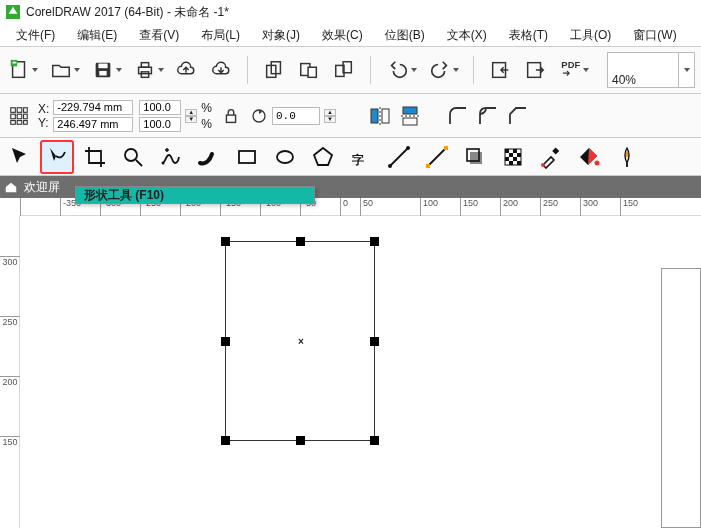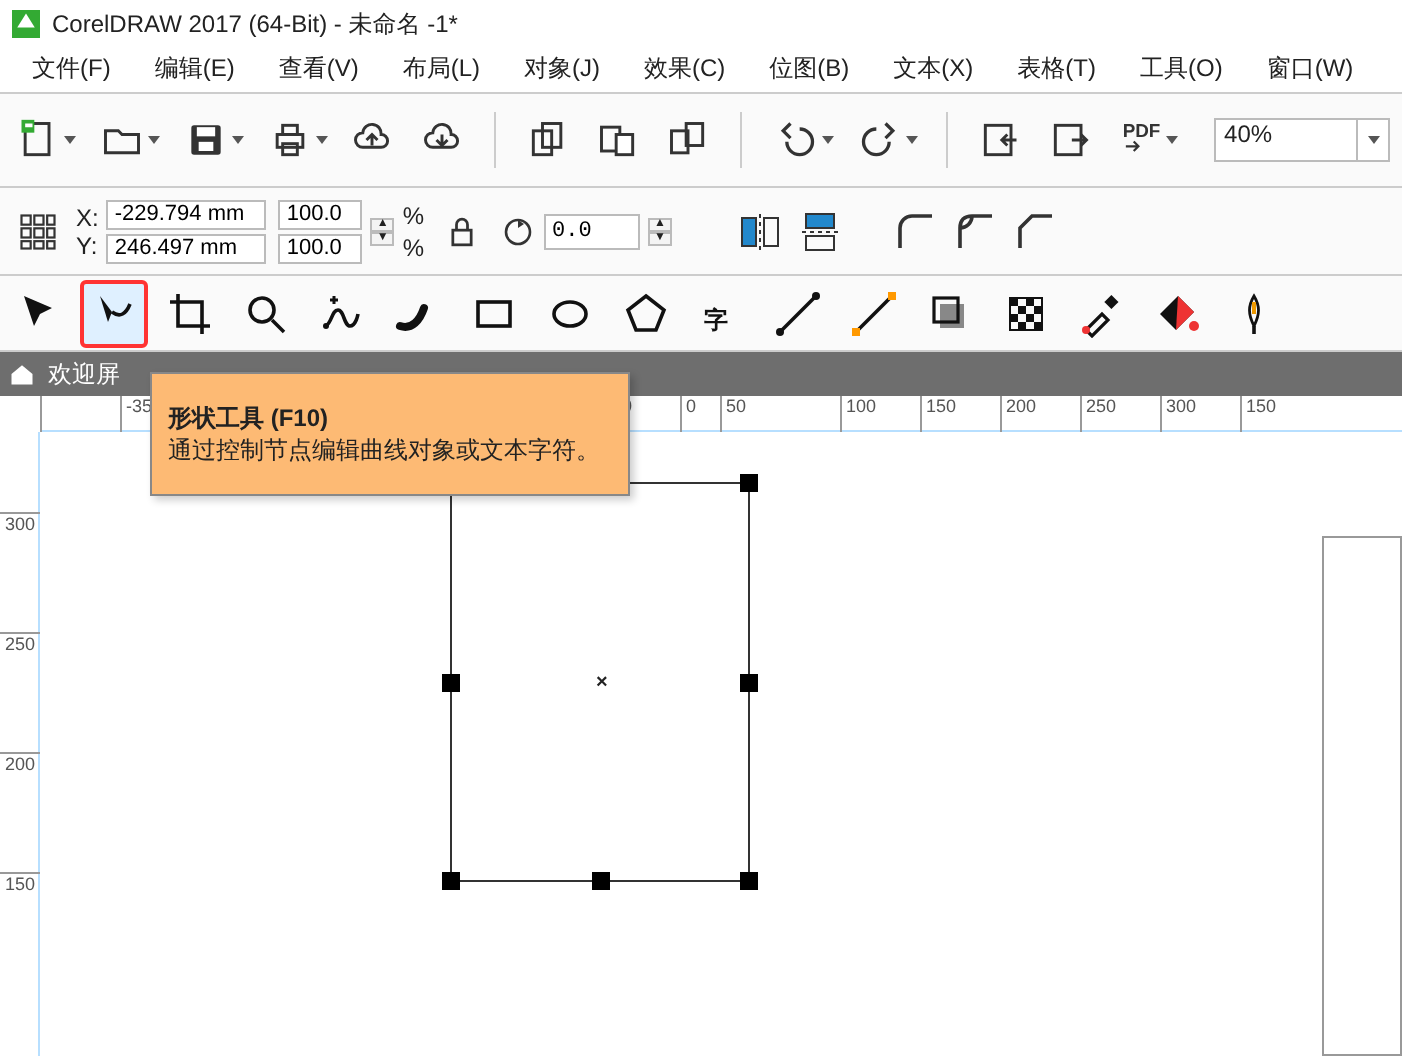--- a/index.html
+++ b/index.html
@@ -1,26 +1,26 @@
 <!DOCTYPE html>
 <html><head>
 <meta charset="utf-8">
 <style>
   *{box-sizing:border-box;margin:0;padding:0;font-family:"Microsoft YaHei",Arial,sans-serif;font-size:12px}
   body{background:#fff;color:#222;width:701px;height:528px;overflow:hidden;position:relative}
   .titlebar{height:24px;display:flex;align-items:center;padding:0 6px;background:#fff}
   .logo{width:14px;height:14px;margin-right:6px}
-  .menubar{height:22px;display:flex;align-items:flex-start;padding:0 6px;gap:2px}
+  .menubar{height:22px;display:flex;align-items:center;padding:0 6px;gap:2px}
   .menuitem{padding:2px 10px;cursor:default}
   .std-toolbar{height:48px;border-top:1px solid #ccc;border-bottom:1px solid #ccc;display:flex;align-items:center;padding:0 6px;gap:10px;background:#fafafa}
   .tb-ic{width:26px;height:26px;display:flex;align-items:center;justify-content:center}
   .tb-ic svg{width:22px;height:22px}
   .tb-drop{display:flex;align-items:center}
   .sep{width:1px;height:28px;background:#ccc;margin:0 4px}
-  .zoombox{display:flex;align-items:flex-start;border:1px solid #bbb;height:22px;margin-left:8px;background:#fff}
+  .zoombox{display:flex;align-items:flex-end;border:1px solid #bbb;height:36px;margin-left:8px;background:#fff}
   .zoombox span{padding:0 8px 0 4px;width:70px;text-align:left}
   .zoombox .zcaret{width:16px;border-left:1px solid #bbb;height:100%;display:flex;align-items:center;justify-content:center}
   .prop-bar{height:44px;border-bottom:1px solid #ccc;display:flex;align-items:center;padding:0 6px;gap:6px;background:#fafafa}
   .xybox{display:flex;align-items:center;gap:4px}
   .xylbl{display:flex;flex-direction:column;font-size:11px;line-height:14px}
   .xyinp{display:flex;flex-direction:column;gap:2px}
   .xyinp input{width:80px;height:15px;border:1px solid #bbb;font-size:11px;padding:0 3px}
   .scinp input{width:42px}
   .unitcol{display:flex;flex-direction:column;font-size:11px;line-height:16px}
   .spinbtn{display:flex;flex-direction:column}
@@ -30,21 +30,21 @@
   .tool{width:34px;height:34px;display:flex;align-items:center;justify-content:center;position:relative}
   .tool svg{width:24px;height:24px}
   .tool.sel{border:2px solid #f33;border-radius:3px;background:#dff0ff}
   .tabbar{height:22px;background:#6e6e6e;display:flex;align-items:center;padding:0 4px;color:#fff;gap:6px;position:relative;z-index:2}
   .tabbar .home{width:14px;height:14px}
   .canvas-area{position:relative;height:330px;background:#fff;overflow:hidden}
   .hruler{position:absolute;top:0;left:20px;right:0;height:18px;border-bottom:1px solid #b7dfff;background:#fff}
   .hruler .tick{position:absolute;top:0;height:18px;border-left:1px solid #999;font-size:9px;color:#555;padding-left:2px}
   .vruler{position:absolute;top:18px;left:0;width:20px;bottom:0;border-right:1px solid #b7dfff;background:#fff}
   .vruler .tick{position:absolute;left:0;width:20px;border-top:1px solid #999;font-size:9px;color:#555;text-align:center}
-  .tooltip{position:absolute;left:75px;top:186px;width:240px;background:#fdba74;border:1px solid #888;padding:14px 8px;font-size:12px;box-shadow:2px 2px 4px rgba(0,0,0,.2);z-index:10;line-height:16px}
+  .tooltip{position:absolute;left:75px;top:186px;width:240px;background:#14b8a6;border:1px solid #888;padding:0 8px;font-size:12px;box-shadow:2px 2px 4px rgba(0,0,0,.2);z-index:10;line-height:16px}
   .tooltip b{font-weight:bold}
   .selrect{position:absolute;left:225px;top:43px;width:150px;height:200px;border:1px solid #333}
   .handle{position:absolute;width:9px;height:9px;background:#000}
   .centerx{position:absolute;font-size:10px;font-weight:bold}
   .page2{position:absolute;right:0;top:70px;width:40px;height:260px;border:1px solid #999;background:#fff}
   .caret-dn{width:0;height:0;border-left:3px solid transparent;border-right:3px solid transparent;border-top:4px solid #555}
 </style>
 </head>
 <body>
 
@@ -395,21 +395,20 @@
 
 <div class="tabbar">
   <svg class="home" viewBox="0 0 16 16">
       <path d="M2 8l6-5 6 5v6H2z" fill="#fff"></path>
     </svg>
   <span>欢迎屏</span>
 </div>
 
 <div class="tooltip">
   <b>形状工具 (F10)</b><br>
-  <span>通过控制节点编辑曲线对象或文本字符。</span>
 </div>
 
 <div class="canvas-area">
   <div class="hruler">
     <div class="tick" style="left:0px"></div>
     <div class="tick" style="left:40px">-350</div>
     <div class="tick" style="left:80px">-300</div>
     <div class="tick" style="left:120px">-250</div>
     <div class="tick" style="left:160px">-200</div>
     <div class="tick" style="left:200px">-150</div>

